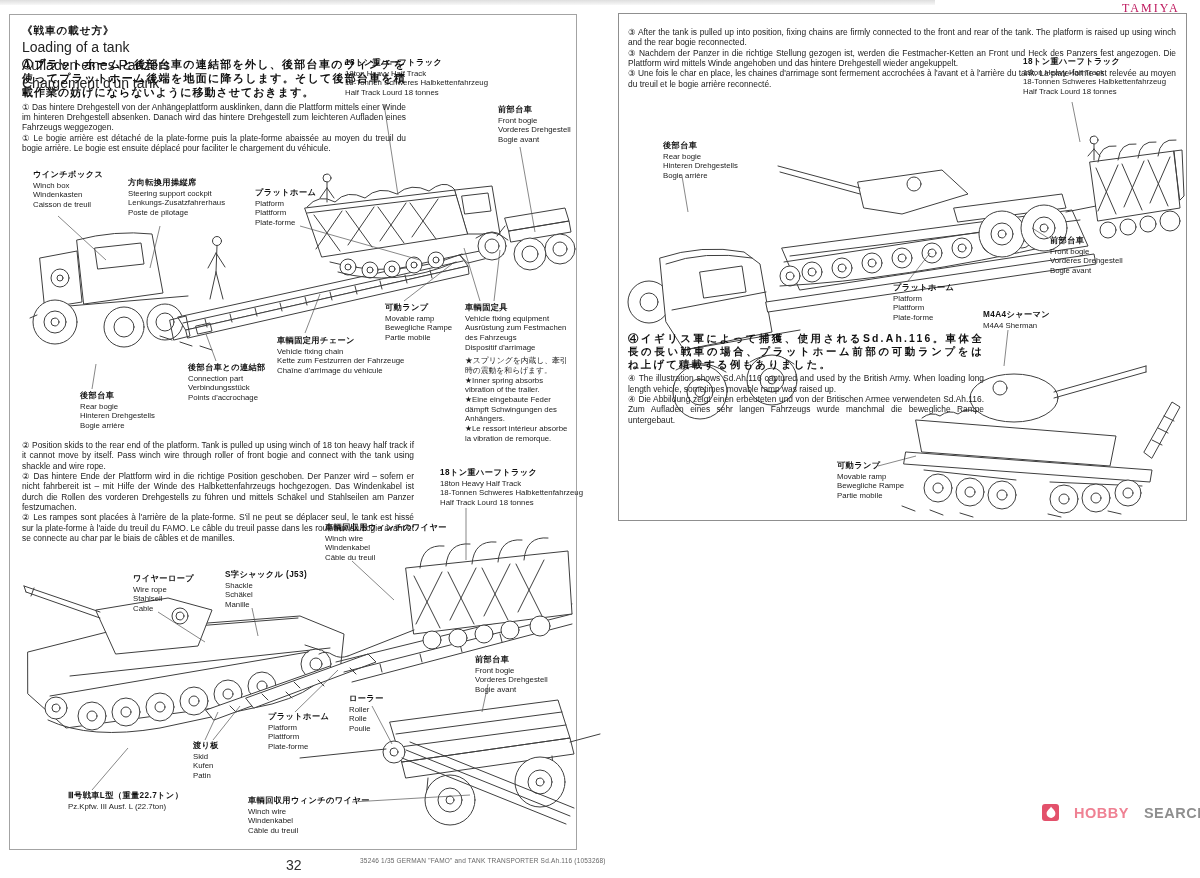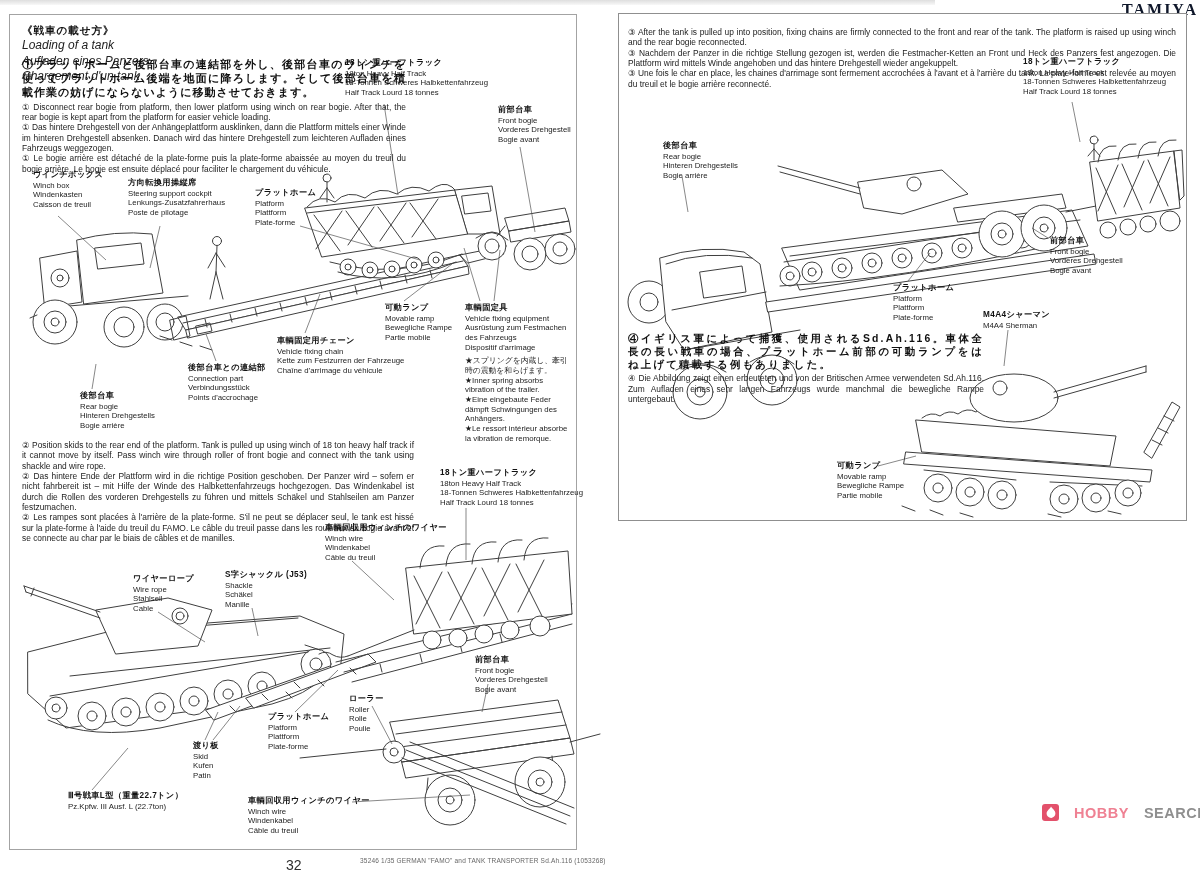--- a/index.html
+++ b/index.html
@@ -4,25 +4,25 @@
 <style>
   html,body{margin:0;padding:0;}
   body{width:1200px;height:878px;position:relative;background:#ffffff;
        font-family:"Liberation Sans",sans-serif;overflow:hidden;color:#1e1e1e;}
   .box{position:absolute;border:1px solid #a3a3a3;background:#fff;}
   #leftbox{left:9px;top:14px;width:566px;height:834px;}
   #rightbox{left:618px;top:13px;width:567px;height:506px;border-color:#8f8f8f;}
   #scanband{position:absolute;left:0;top:0;width:935px;height:5px;
             background:linear-gradient(#c3c3c3,#f2f2f2);opacity:.55;}
   #tamiya{position:absolute;left:1122px;top:1px;font-family:"Liberation Serif",serif;
-          font-weight:bold;font-size:16px;letter-spacing:2px;color:#0f172a;}
+          font-weight:normal;font-size:12px;letter-spacing:2px;color:#be185d;}
   #art{position:absolute;left:0;top:0;pointer-events:none;}
   .titleblock{position:absolute;left:22px;top:24px;}
   .titleblock .tj{font-size:10.5px;font-weight:700;letter-spacing:1px;color:#111;}
-  .titleblock .tl{font-size:12px;line-height:1.3;color:#222;font-style:italic;}
+  .titleblock .tl{font-size:14px;line-height:1.3;color:#222;}
   .step{position:absolute;}
   .step .jp{font-size:11px;font-weight:700;letter-spacing:1px;line-height:1.26;
             color:#101010;margin-bottom:2px;text-align:justify;}
   .step .lt{font-size:8.4px;line-height:1.23;color:#222;text-align:justify;}
   .step.right .jp{font-size:10.4px;letter-spacing:2.2px;}
   .lbl{position:absolute;white-space:nowrap;color:#1c1c1c;}
   .lbl .lj{font-size:8.2px;font-weight:700;letter-spacing:.4px;line-height:1.3;color:#111;}
   .lbl .ll{font-size:7.8px;line-height:1.24;}
   .lbl.wrap{white-space:normal;width:108px;}
   .lbl .ln{font-size:7.8px;line-height:1.24;}
@@ -302,39 +302,39 @@
 
 <div class="titleblock">
   <div class="tj">《戦車の載せ方》</div>
   <div class="tl">Loading of a tank</div>
   <div class="tl">Aufladen eines Panzers</div>
   <div class="tl">Chargement d'un tank</div>
 </div>
 
 <div class="step" style="left:22px;top:58px;width:384px">
   <div class="jp">①プラットホームと後部台車の連結部を外し、後部台車のウィンチを使ってプラットホーム後端を地面に降ろします。そして後部台車を積載作業の妨げにならないように移動させておきます。</div>
-  <div class="lt">① Disconnect rear bogie from platform, then lower platform using winch on rear bogie. After that, the rear bogie is kept apart from the platform for easier vehicle loading.</div>
   <div class="lt">① Das hintere Drehgestell von der Anhängeplattform ausklinken, dann die Plattform mittels einer Winde im hinteren Drehgestell absenken. Danach wird das hintere Drehgestell zum leichteren Aufladen eines Fahrzeugs weggezogen.</div>
   <div class="lt">① Le bogie arrière est détaché de la plate-forme puis la plate-forme abaissée au moyen du treuil du bogie arrière. Le bogie est ensuite déplacé pour faciliter le chargement du véhicule.</div>
 </div>
 
 <div class="step" style="left:22px;top:440px;width:392px">
   <div class="lt">② Position skids to the rear end of the platform. Tank is pulled up using winch of 18 ton heavy half track if it cannot move by itself. Pass winch wire through roller of front bogie and connect with the tank using shackle and wire rope.</div>
   <div class="lt">② Das hintere Ende der Plattform wird in die richtige Position geschoben. Der Panzer wird – sofern er nicht fahrbereit ist – mit Hilfe der Winde des Halbkettenfahrzeugs hochgezogen. Das Windenkabel ist durch die Rollen des vorderen Drehgestells zu führen und mittels Schäkel und Stahlseilen am Panzer festzumachen.</div>
   <div class="lt">② Les rampes sont placées à l'arrière de la plate-forme. S'il ne peut se déplacer seul, le tank est hissé sur la plate-forme à l'aide du treuil du FAMO. Le câble du treuil passe dans les rouleaux du bogie avant et se connecte au char par le biais de câbles et de manilles.</div>
 </div>
 
 <div class="step right" style="left:628px;top:27px;width:548px">
   <div class="lt">③ After the tank is pulled up into position, fixing chains are firmly connected to the front and rear of the tank. The platform is raised up using winch and the rear bogie reconnected.</div>
   <div class="lt">③ Nachdem der Panzer in die richtige Stellung gezogen ist, werden die Festmacher-Ketten an Front und Heck des Panzers fest angezogen. Die Plattform wird mittels Winde angehoben und das hintere Drehgestell wieder angekuppelt.</div>
   <div class="lt">③ Une fois le char en place, les chaines d'arrimage sont fermement accrochées à l'avant et à l'arrière du tank. La plate-forme est relevée au moyen du treuil et le bogie arrière reconnecté.</div>
 </div>
 
 <div class="step right" style="left:628px;top:332px;width:356px">
   <div class="jp">④イギリス軍によって捕獲、使用されるSd.Ah.116。車体全長の長い戦車の場合、プラットホーム前部の可動ランプをはね上げて積載する例もありました。</div>
+  <div class="lt">④ The illustration shows Sd.Ah.116 captured and used by the British Army. When loading long length vehicle, sometimes movable ramp was raised up.</div>
   <div class="lt">④ Die Abbildung zeigt einen erbeuteten und von der Britischen Armee verwendeten Sd.Ah.116. Zum Aufladen eines sehr langen Fahrzeugs wurde manchmal die bewegliche Rampe untergebaut.</div>
 </div>
 
 <div class="lbl" style="left:33px;top:170px">
   <div class="lj">ウインチボックス</div>
   <div class="ll">Winch box</div>
   <div class="ll">Windenkasten</div>
   <div class="ll">Caisson de treuil</div>
 </div>
 <div class="lbl" style="left:128px;top:178px">

